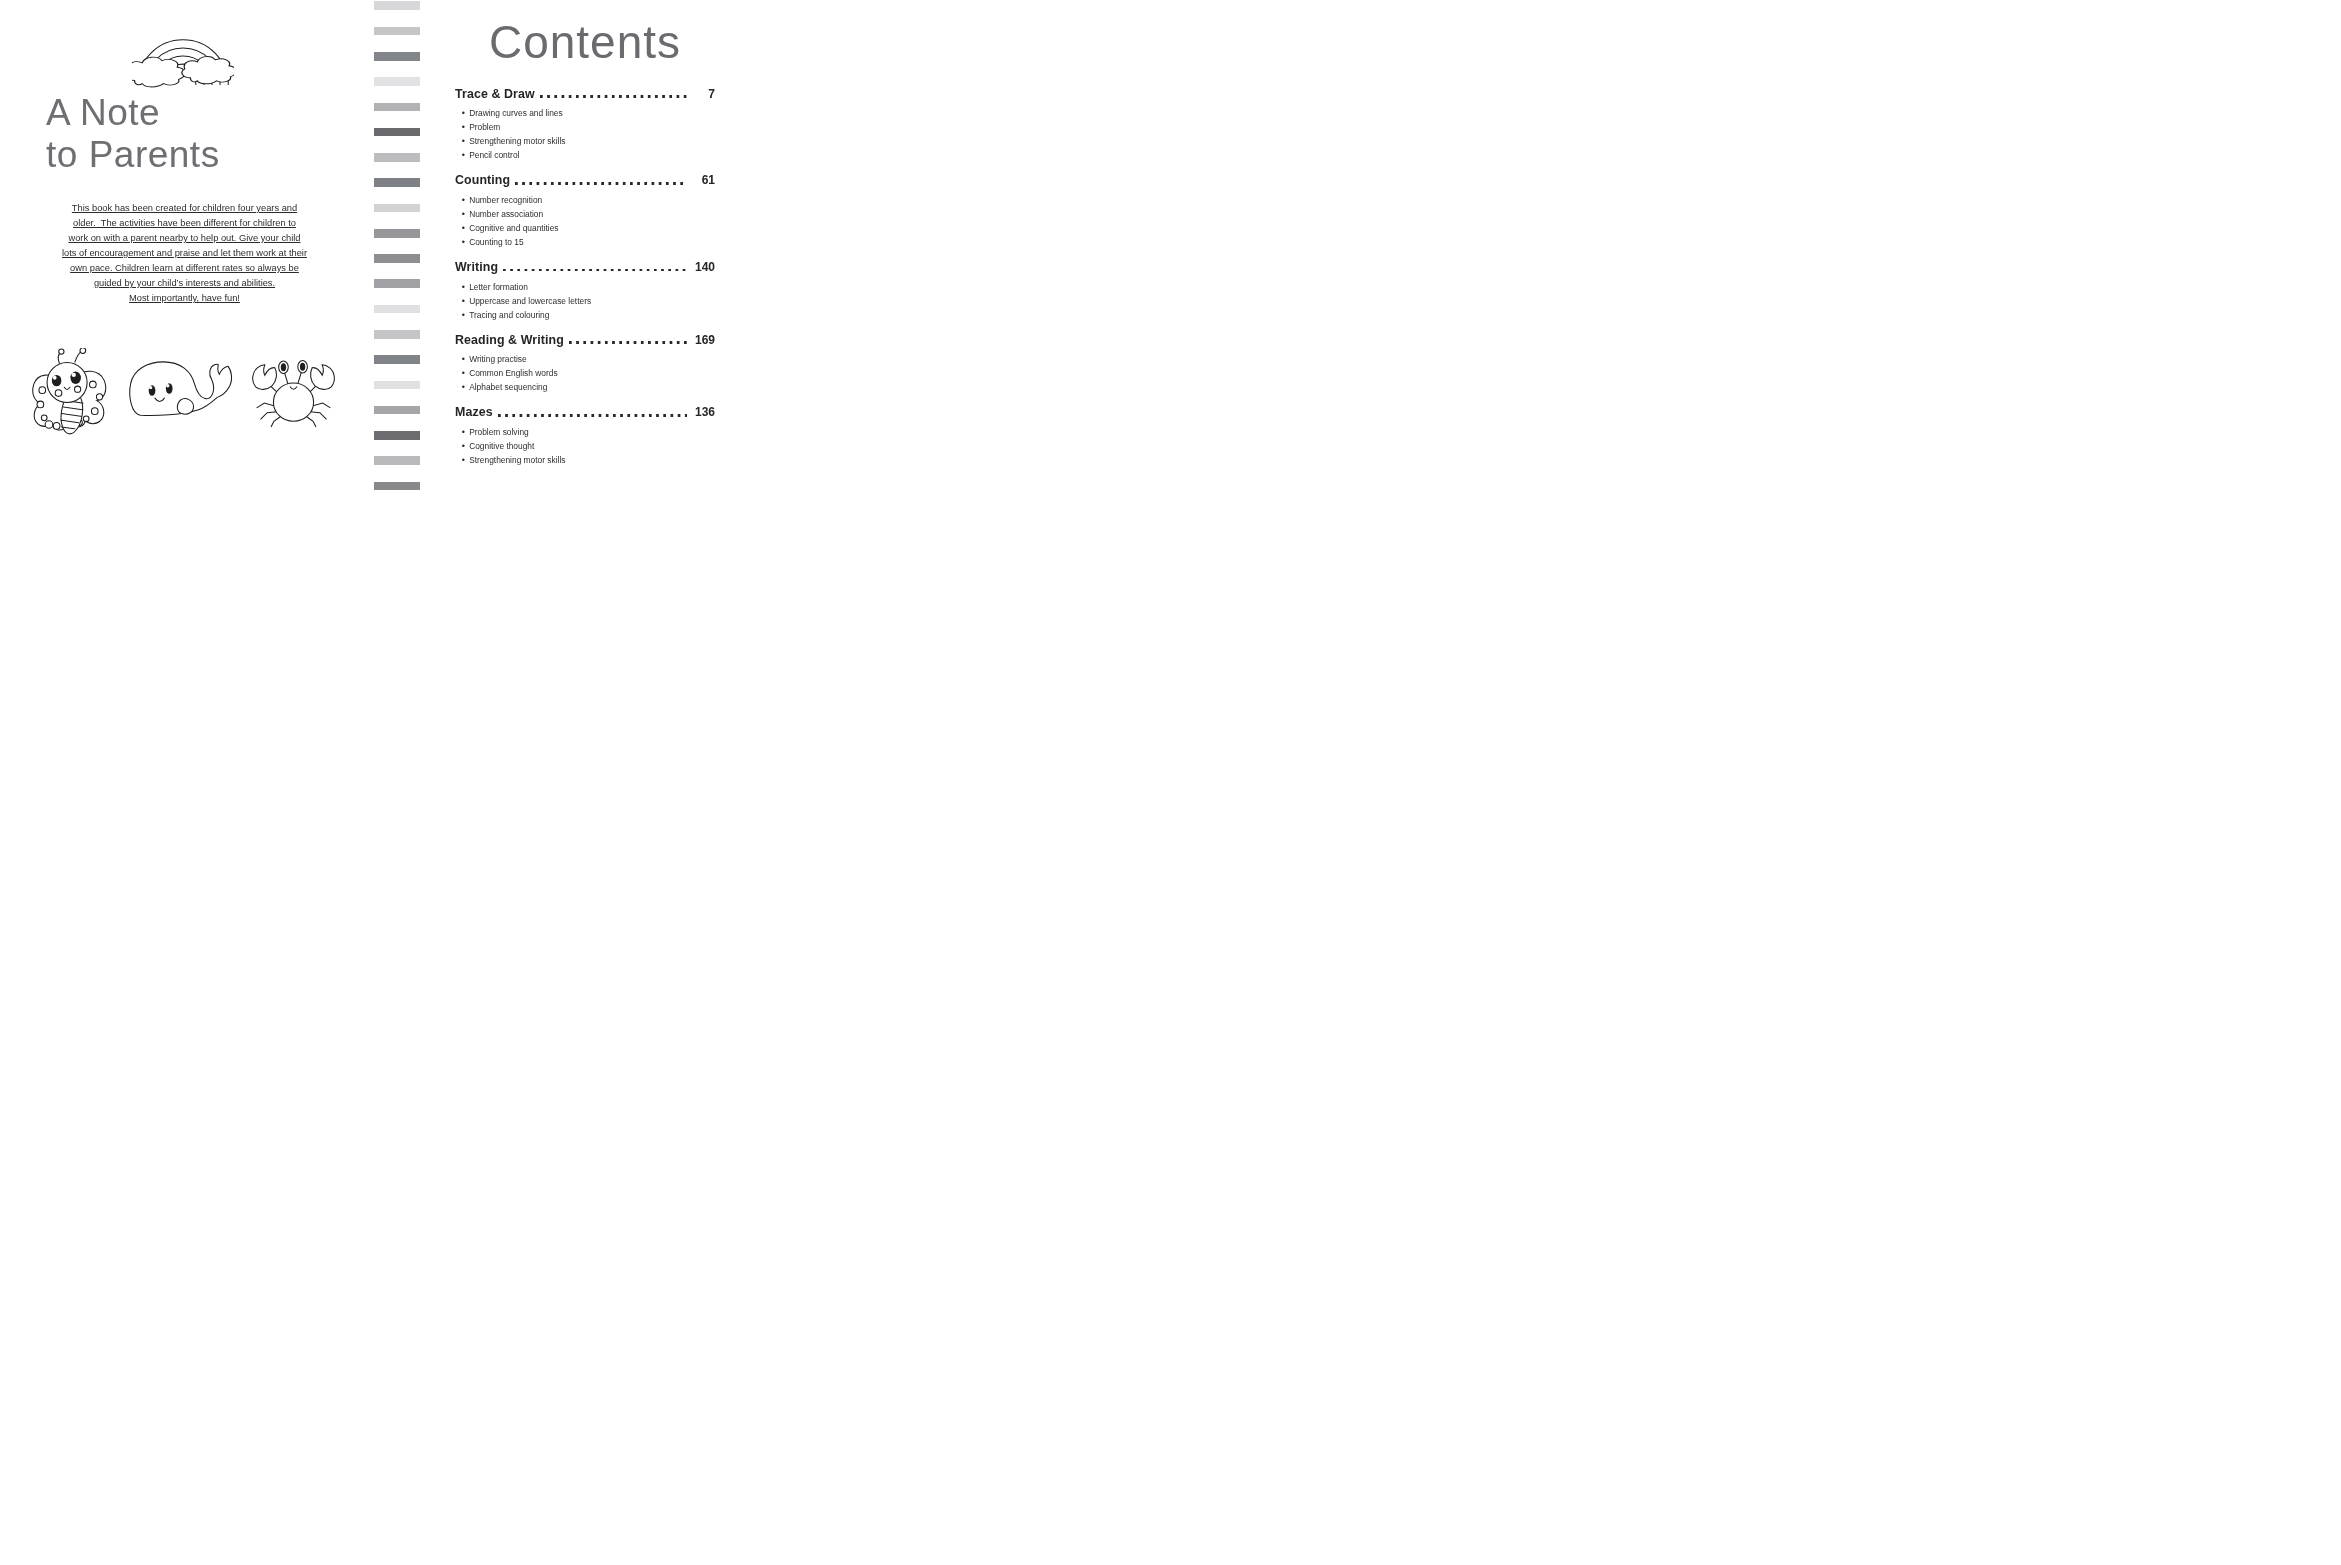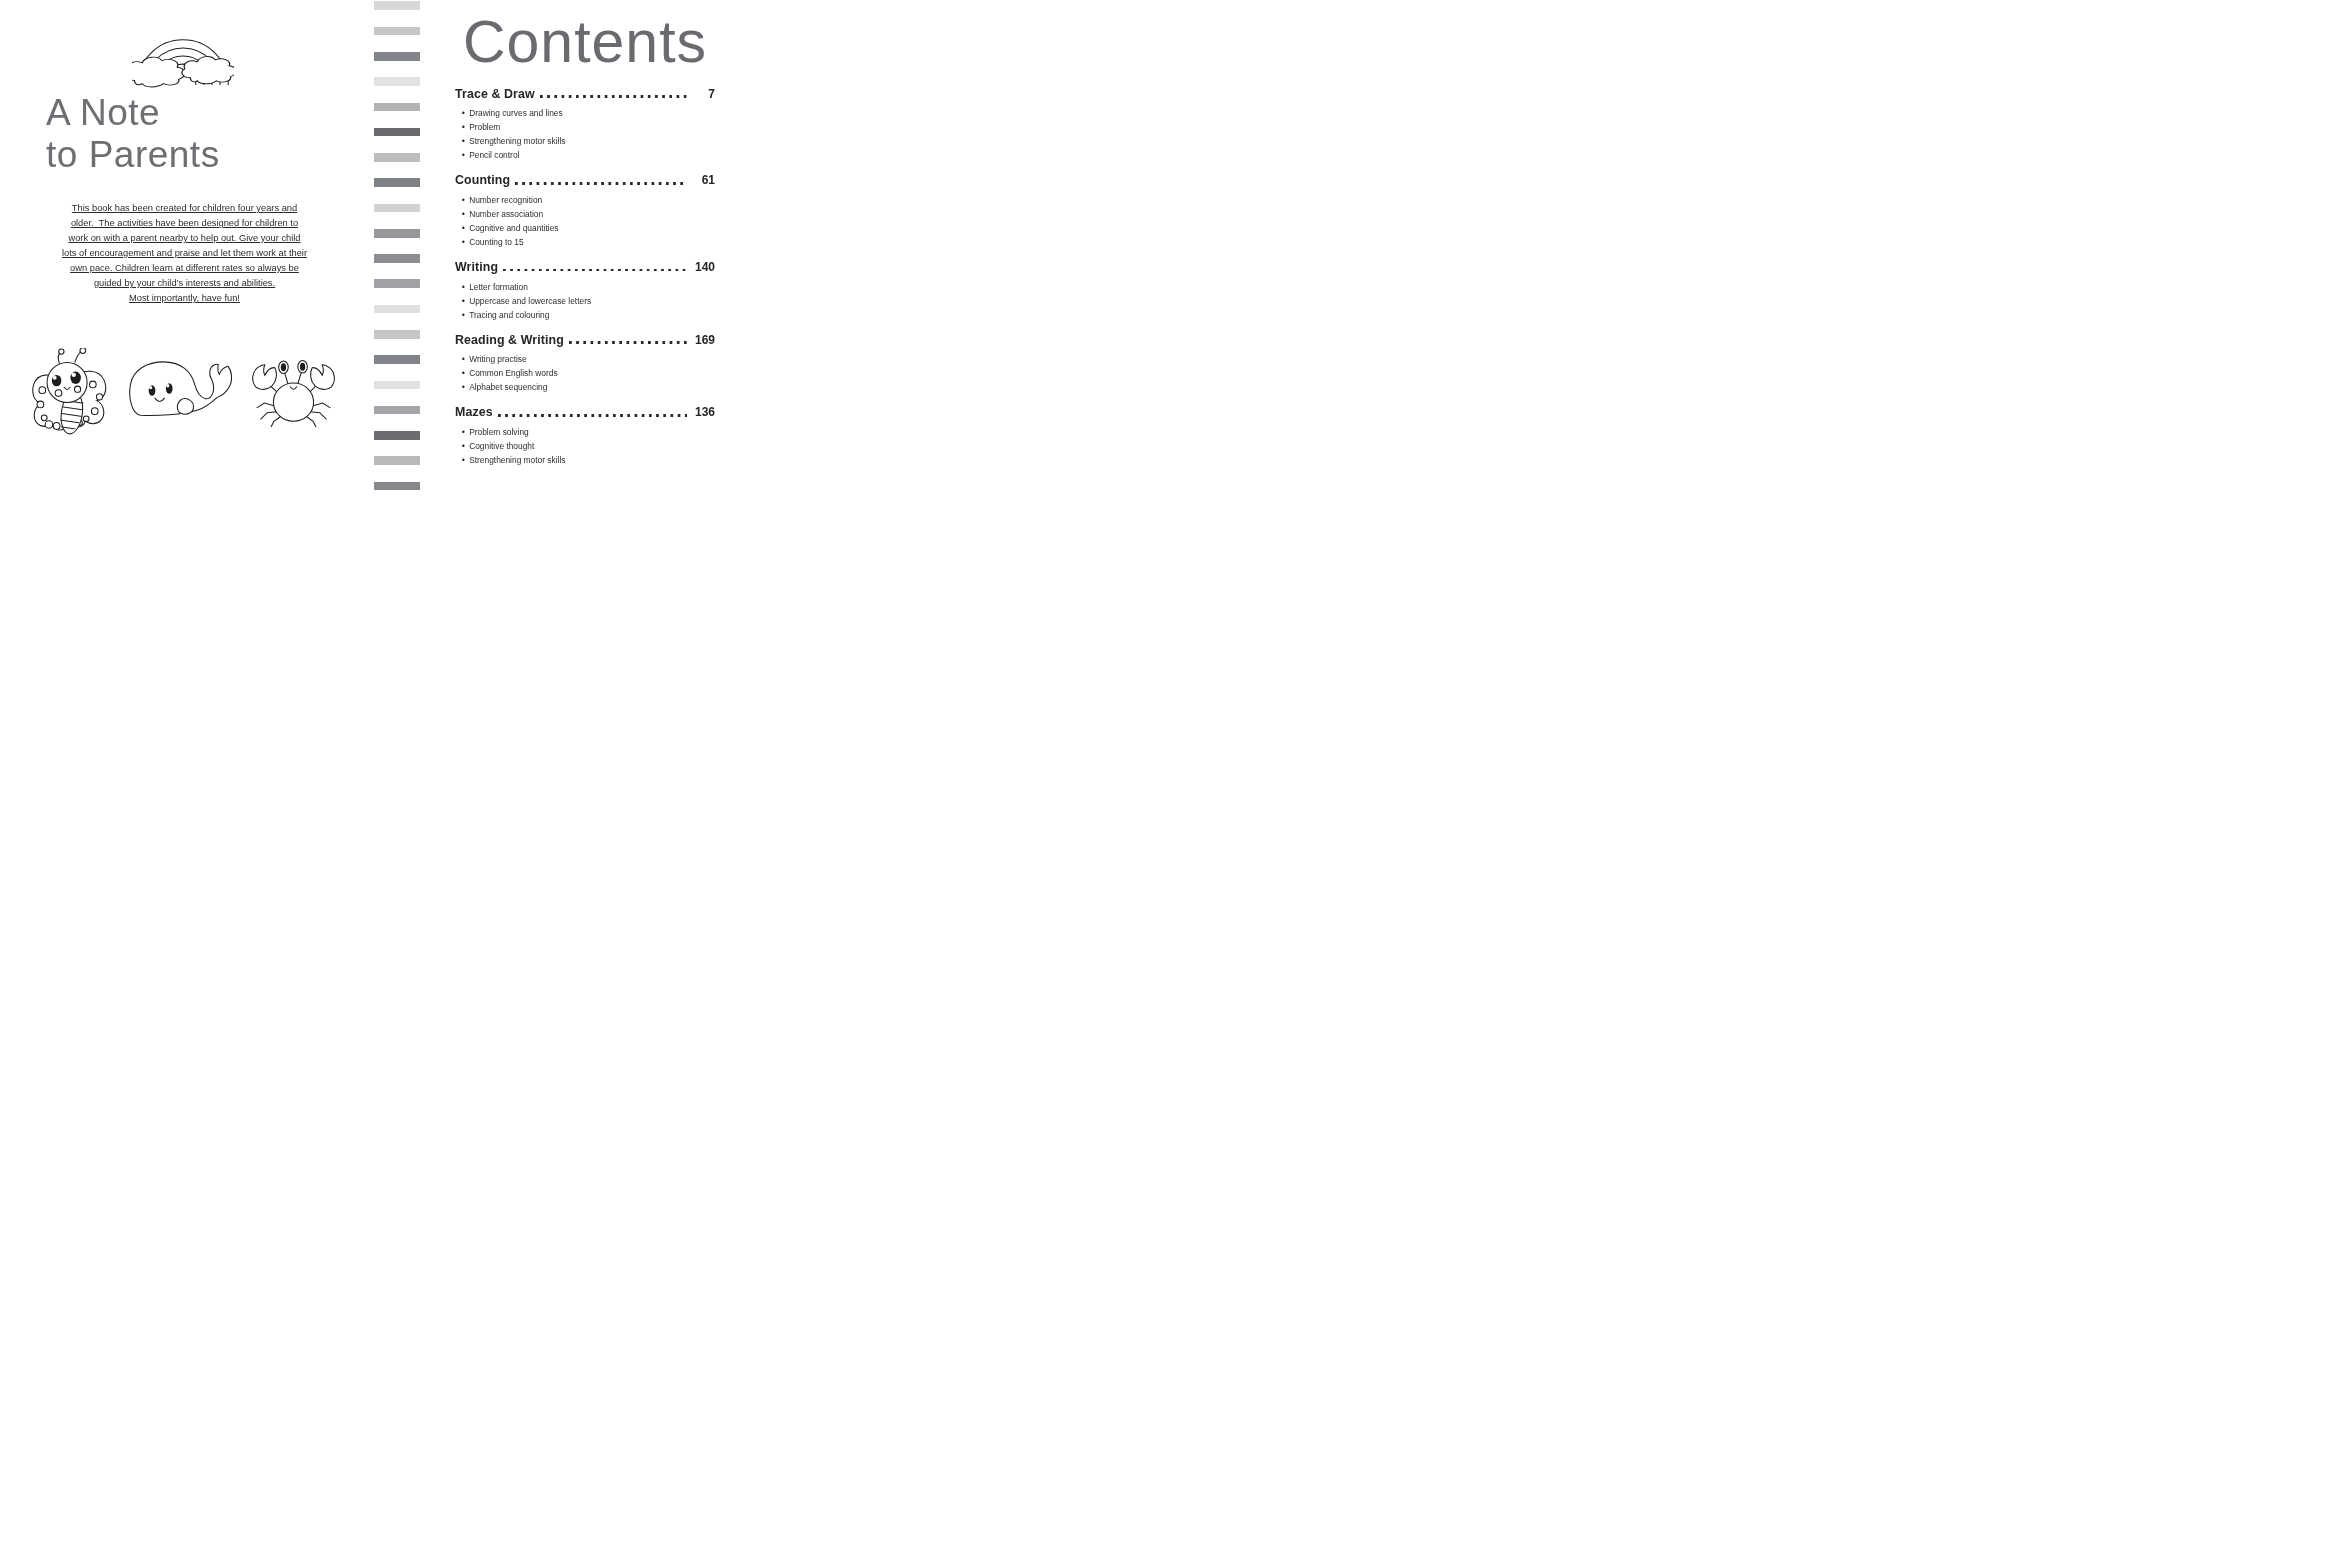--- a/index.html
+++ b/index.html
@@ -27,21 +27,21 @@
   .animal{position:absolute;}
   .butterfly{left:28px;top:348px;width:82px;height:91px;}
   .whale{left:127px;top:359px;width:114px;height:62px;}
   .crab{left:249px;top:359px;width:89px;height:70px;}
   
   .strip{position:absolute;left:374px;top:1.4px;width:46px;}
   .bar{width:46px;height:8.6px;margin-bottom:16.7px;}
   
   .toc-col{position:absolute;left:455px;top:11.5px;width:260px;}
   .contents-title{
-    text-align:center;font-size:59px;line-height:60px;
+    text-align:center;font-size:46px;line-height:60px;
     color:#6a6a6f;letter-spacing:1px;margin-bottom:15.3px;
   }
   .toc-section{margin-bottom:11px;}
   .toc-row{display:flex;align-items:flex-end;}
   .toc-label{
     font-size:12.4px;line-height:15.3px;font-weight:700;
     color:#252528;white-space:nowrap;letter-spacing:0.1px;
   }
   .toc-leader{
     flex:1;height:2.9px;margin:0 5.7px 3.8px 4.8px;
@@ -85,21 +85,21 @@
       </svg>
     </div>
 
     <div class="note-title" style="color: rgb(110, 110, 115);">
       <div>A Note</div>
       <div>to Parents</div>
     </div>
 
     <div class="note-paragraph">
       <div class="para-line">This book has been created for children four years and</div>
-      <div class="para-line">older.  The activities have been designed for children to</div>
+      <div class="para-line">older.  The activities have been different for children to</div>
       <div class="para-line">work on with a parent nearby to help out. Give your child</div>
       <div class="para-line">lots of encouragement and praise and let them work at their</div>
       <div class="para-line">own pace. Children learn at different rates so always be</div>
       <div class="para-line">guided by your child’s interests and abilities.</div>
       <div class="para-line">Most importantly, have fun!</div>
     </div>
 
     <div class="animal butterfly">
       <svg width="82" height="91" viewBox="0 0 172 190">
         <defs>

